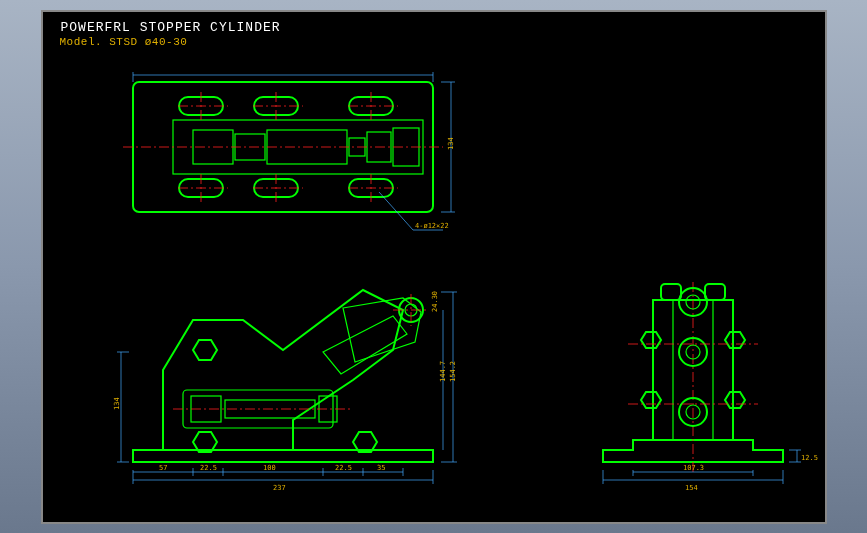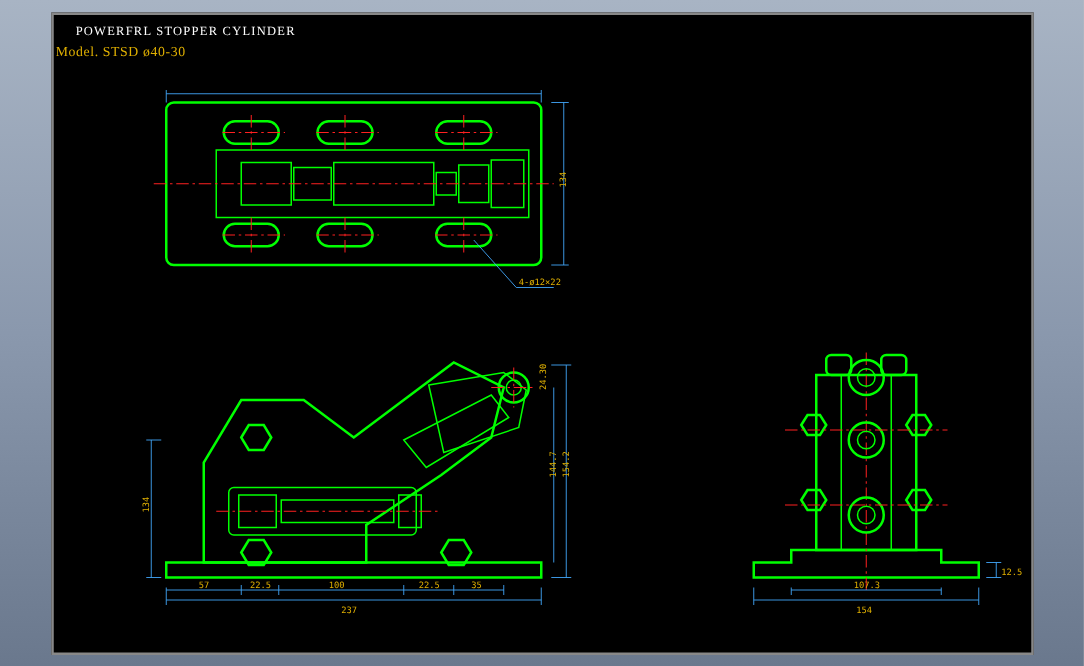--- a/index.html
+++ b/index.html
@@ -1,19 +1,19 @@
 <!DOCTYPE html>
 <html><head>
 <meta charset="utf-8">
 <style>
 html,body{margin:0;padding:0;width:867px;height:533px;overflow:hidden;font-family:Arial,sans-serif}
 body{background:linear-gradient(180deg,#a8b4c4 0%,#8a98ad 50%,#6a788d 100%);display:flex;align-items:center;justify-content:center}
 .frame{position:relative;width:782px;height:510px;background:#000;border:2px solid #888}
-.title{position:absolute;left:18px;top:8px;color:#fff;font-size:10px;font-family:Liberation Serif, serif;letter-spacing:1px}
-.model{position:absolute;left:2px;top:24px;color:#e0b000;font-size:11px;font-family:Liberation Serif, serif;letter-spacing:0.5px}
+.title{position:absolute;left:18px;top:8px;color:#fff;font-size:13px;font-family:Liberation Mono, monospace;letter-spacing:1px}
+.model{position:absolute;left:17px;top:24px;color:#e0b000;font-size:11px;font-family:Liberation Mono, monospace;letter-spacing:0.5px}
 svg{position:absolute;left:0;top:0}
 .g{stroke:#00ff00;fill:none;stroke-width:1.2}
 .gt{stroke:#00ff00;fill:none;stroke-width:2}
 .r{stroke:#ff2020;fill:none;stroke-width:0.8;stroke-dasharray:10 3 2 3}
 .b{stroke:#4af;fill:none;stroke-width:0.7}
 .dt{fill:#e0b000;font-size:7px;font-family:monospace}
 </style>
 </head>
 <body>
 <div class="frame">

